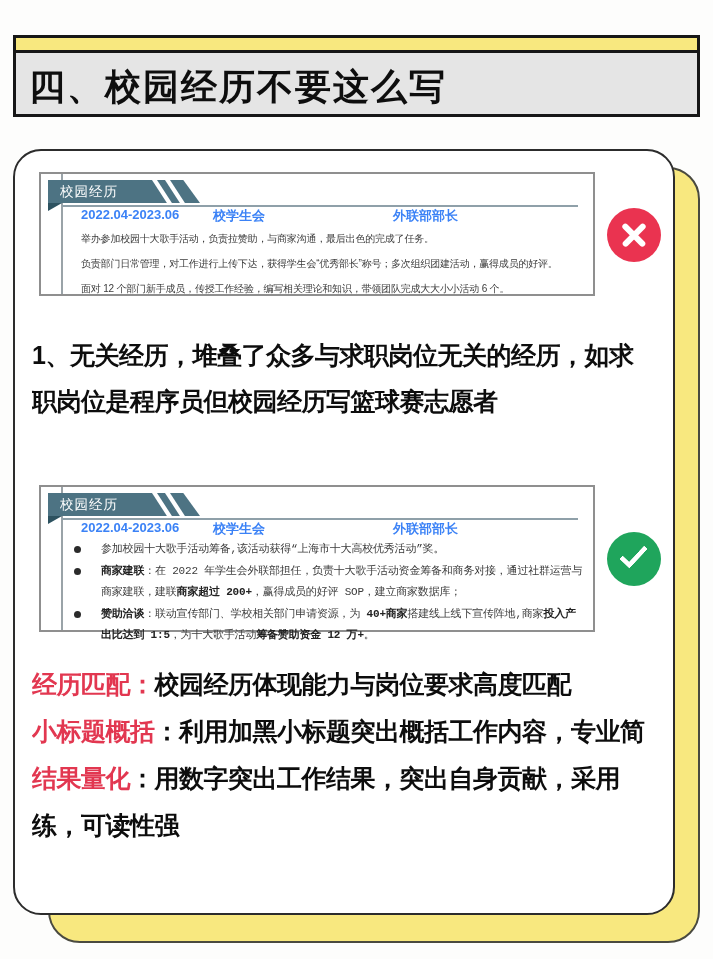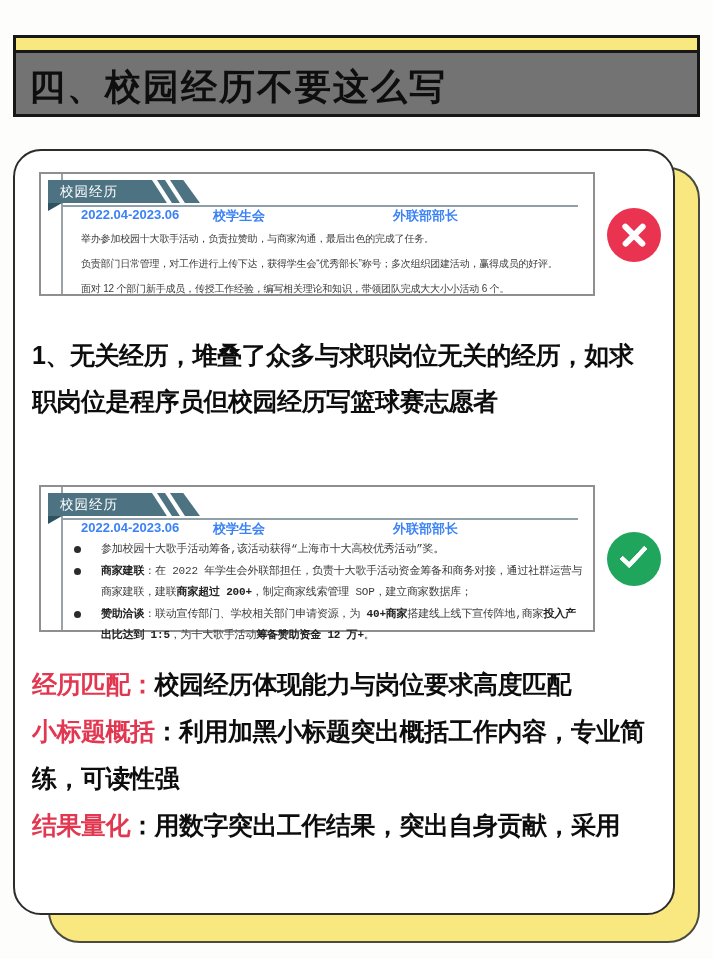--- a/index.html
+++ b/index.html
@@ -6,21 +6,21 @@
     --yellow:#f8e87f; --teal:#4d7383; --red:#ea3350; --green:#1fa55c; --tipred:#e23750;
   }
   *{box-sizing:border-box; margin:0; padding:0;}
   html,body{width:713px; height:959px;}
   body{
     position:relative; background:#fdfdfc; overflow:hidden;
     font-family:"Liberation Sans","DejaVu Sans",sans-serif; color:#1c1c1c;
   }
   
   .title-box{position:absolute; left:13px; top:35px; width:687px; height:82px;
-    background:#737373; border:3px solid #171717;}
+    background:#e5e5e5; border:3px solid #171717;}
   .title-band{height:15px; background:var(--yellow); border-bottom:3px solid #171717;}
   .title{font-size:36px; font-weight:700; letter-spacing:2px; color:#0e0e0e;
     padding:10px 0 0 13px; white-space:nowrap;}
   
   .shadow-card{position:absolute; left:48px; top:167px; width:652px; height:776px;
     background:var(--yellow); border:2px solid #4a4a40; border-radius:32px;}
   .main-card{position:absolute; left:13px; top:149px; width:662px; height:766px;
     background:#fff; border:2.5px solid #2c2c2c; border-radius:28px;padding-left:16px;}
   
   .resume-card{position:absolute; left:24px; width:556px; background:#fff;
@@ -129,29 +129,29 @@
       <span class="ribbon-fold"></span>
     </div>
     <span class="rule"></span>
     <div class="meta-row">
       <span class="meta date">2022.04-2023.06</span>
       <span class="meta org">校学生会</span>
       <span class="meta role">外联部部长</span>
     </div>
     <ul class="bullets">
       <li class="bullet"><span>参加校园十大歌手活动筹备,该活动获得“上海市十大高校优秀活动”奖。</span></li>
-      <li class="bullet"><span class="b">商家建联</span><span>：在 2022 年学生会外联部担任，负责十大歌手活动资金筹备和商务对接，通过社群运营与商家建联，建联</span><span class="b">商家超过 200+</span><span>，制定商家线索管理 SOP，建立商家数据库；</span></li>
+      <li class="bullet"><span class="b">商家建联</span><span>：在 2022 年学生会外联部担任，负责十大歌手活动资金筹备和商务对接，通过社群运营与商家建联，建联</span><span class="b">商家超过 200+</span><span>，赢得成员的好评 SOP，建立商家数据库；</span></li>
       <li class="bullet"><span class="b">赞助洽谈</span><span>：联动宣传部门、学校相关部门申请资源，为 </span><span class="b">40+商家</span><span>搭建线上线下宣传阵地,商家</span><span class="b">投入产出比达到 1:5</span><span>，为十大歌手活动</span><span class="b">筹备赞助资金 12 万+</span><span>。</span></li>
     </ul>
   </section>
 
   <div class="badge good-badge">
     <span class="check-icon"></span>
   </div>
 
   <div class="tips">
     <div class="tip-line"><span class="r">经历匹配：</span><span>校园经历体现能力与岗位要求高度匹配</span></div>
     <div class="tip-line"><span class="r">小标题概括</span><span>：利用加黑小标题突出概括工作内容，专业简</span></div>
+    <div class="tip-line"><span class="r">结果量化</span><span>：用数字突出工作结果，突出自身贡献，采用</span></div>
     <div class="tip-line"><span>练，可读性强</span></div>
-    <div class="tip-line"><span class="r">结果量化</span><span>：用数字突出工作结果，突出自身贡献，采用</span></div>
   </div>
 
 </main>
 
 </body></html>

